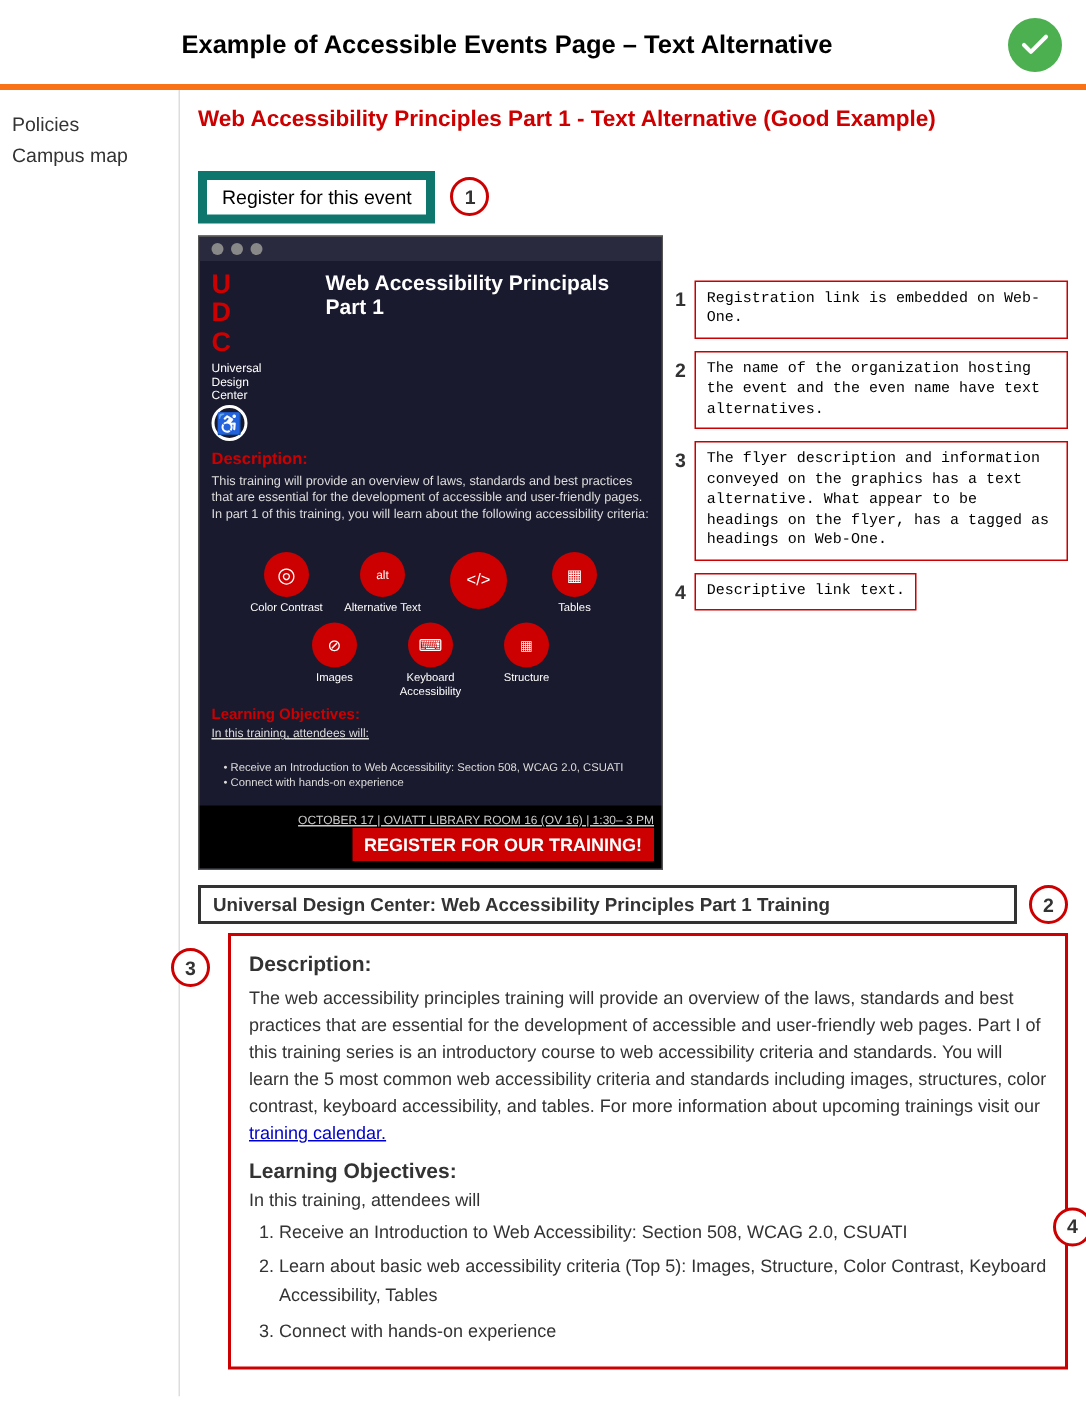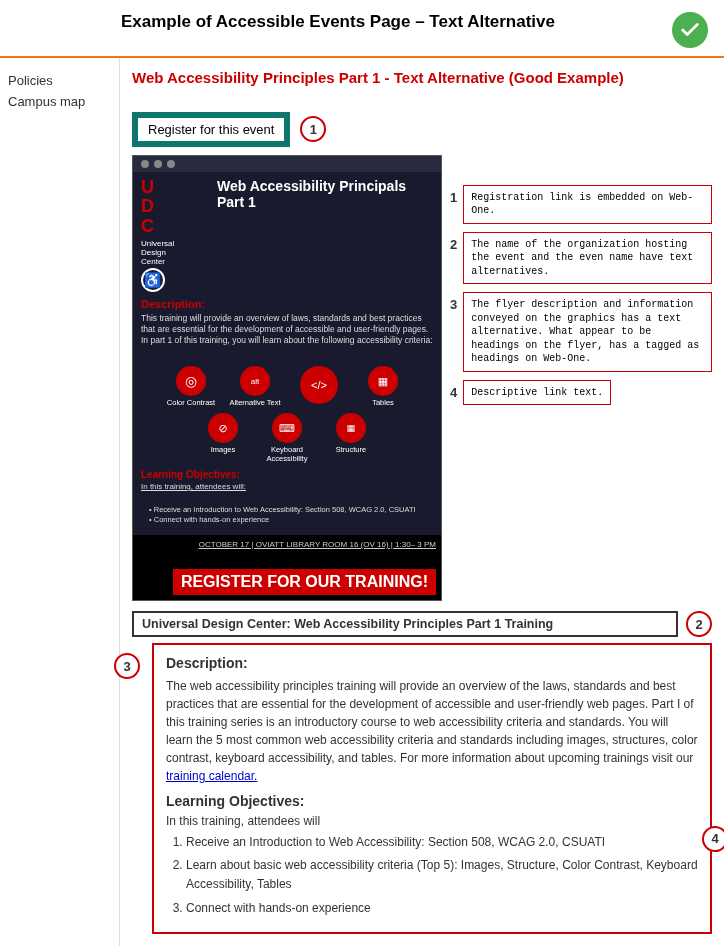--- a/index.html
+++ b/index.html
@@ -8,24 +8,24 @@
       font-size: 13px;
       background: #fff;
       color: #333;
       width: 724px;
     }
 
     
     .page-header {
       text-align: center;
       padding: 12px 16px 8px;
-      border-bottom: 2px solid #f97316;
+      border-bottom: 4px solid #f97316;
       position: relative;
       display: flex;
-      align-items: flex-start;
+      align-items: center;
       justify-content: center;
     }
     .page-header h1 {
       font-size: 17px;
       font-weight: bold;
       color: #000;
       flex: 1;
     }
     .check-icon {
       width: 36px;
@@ -250,25 +250,25 @@
       text-align: right;
       padding: 5px;
       font-size: 8px;
       color: #ccc;
       margin-top: 4px;
       text-decoration: underline;
     }
     .flyer-footer-btn {
       background: #c00;
       color: #fff;
-      font-size: 16px;
+      font-size: 12px;
       font-weight: bold;
       padding: 4px 8px;
       display: inline-block;
-      margin-top: 20px;
+      margin-top: 1px;
     }
 
     
     .annotations {
       flex: 1;
       display: flex;
       flex-direction: column;
       gap: 8px;
       padding-top: 30px;
     }

